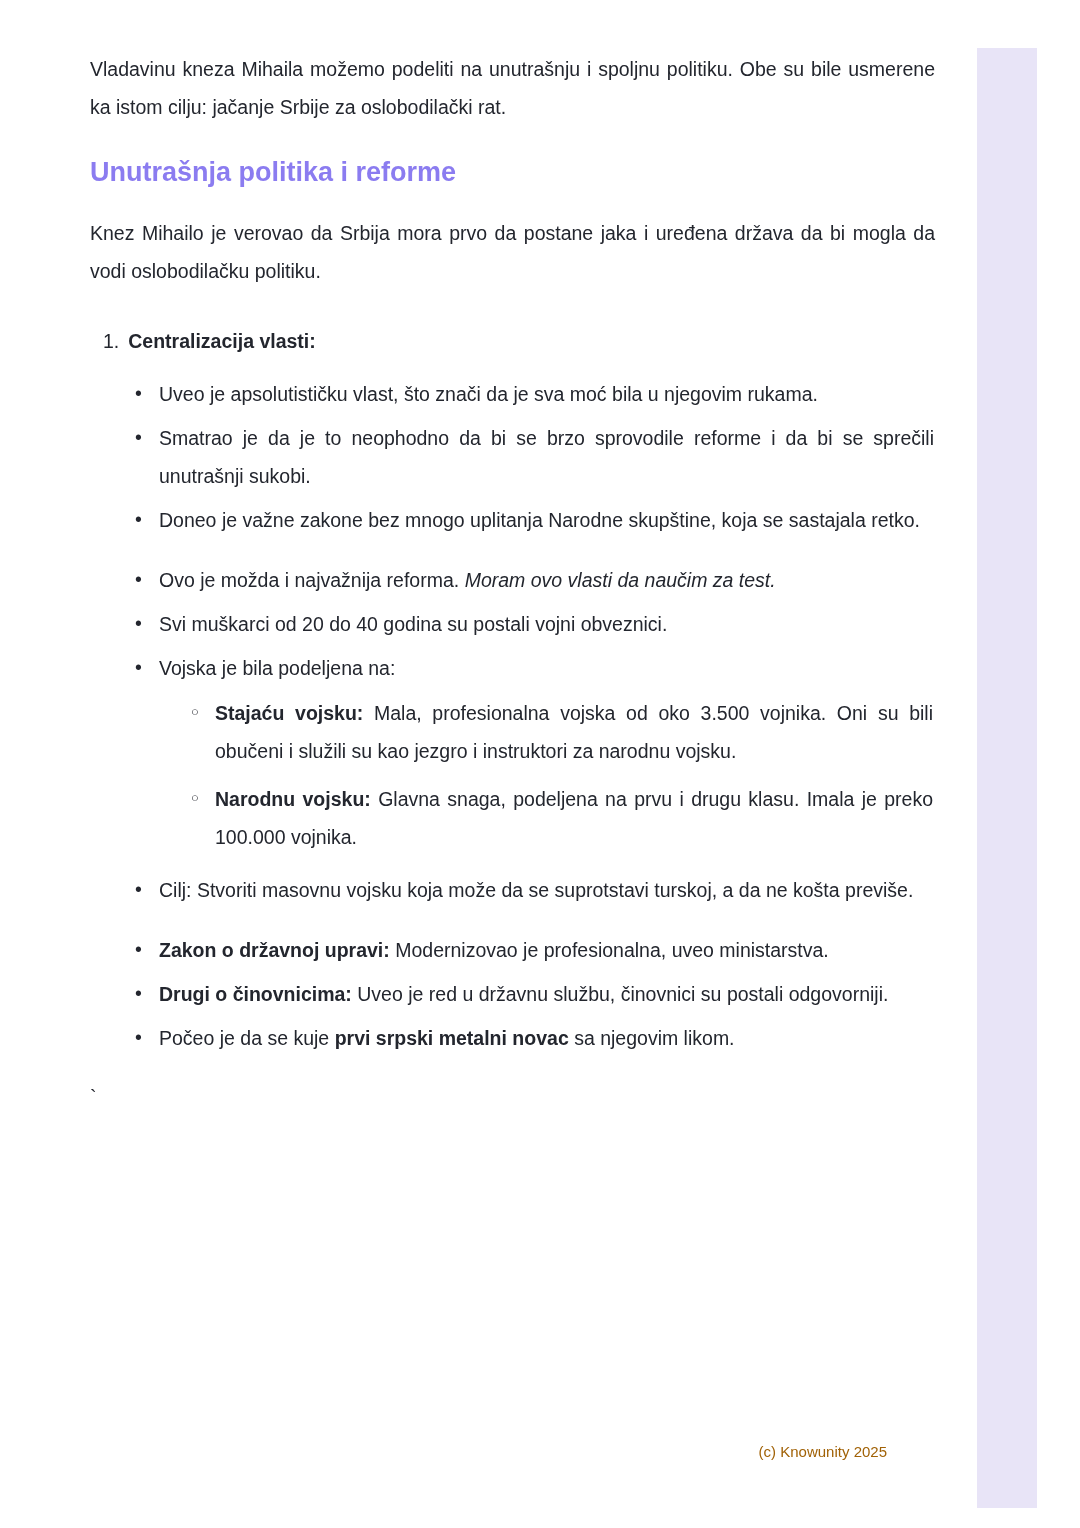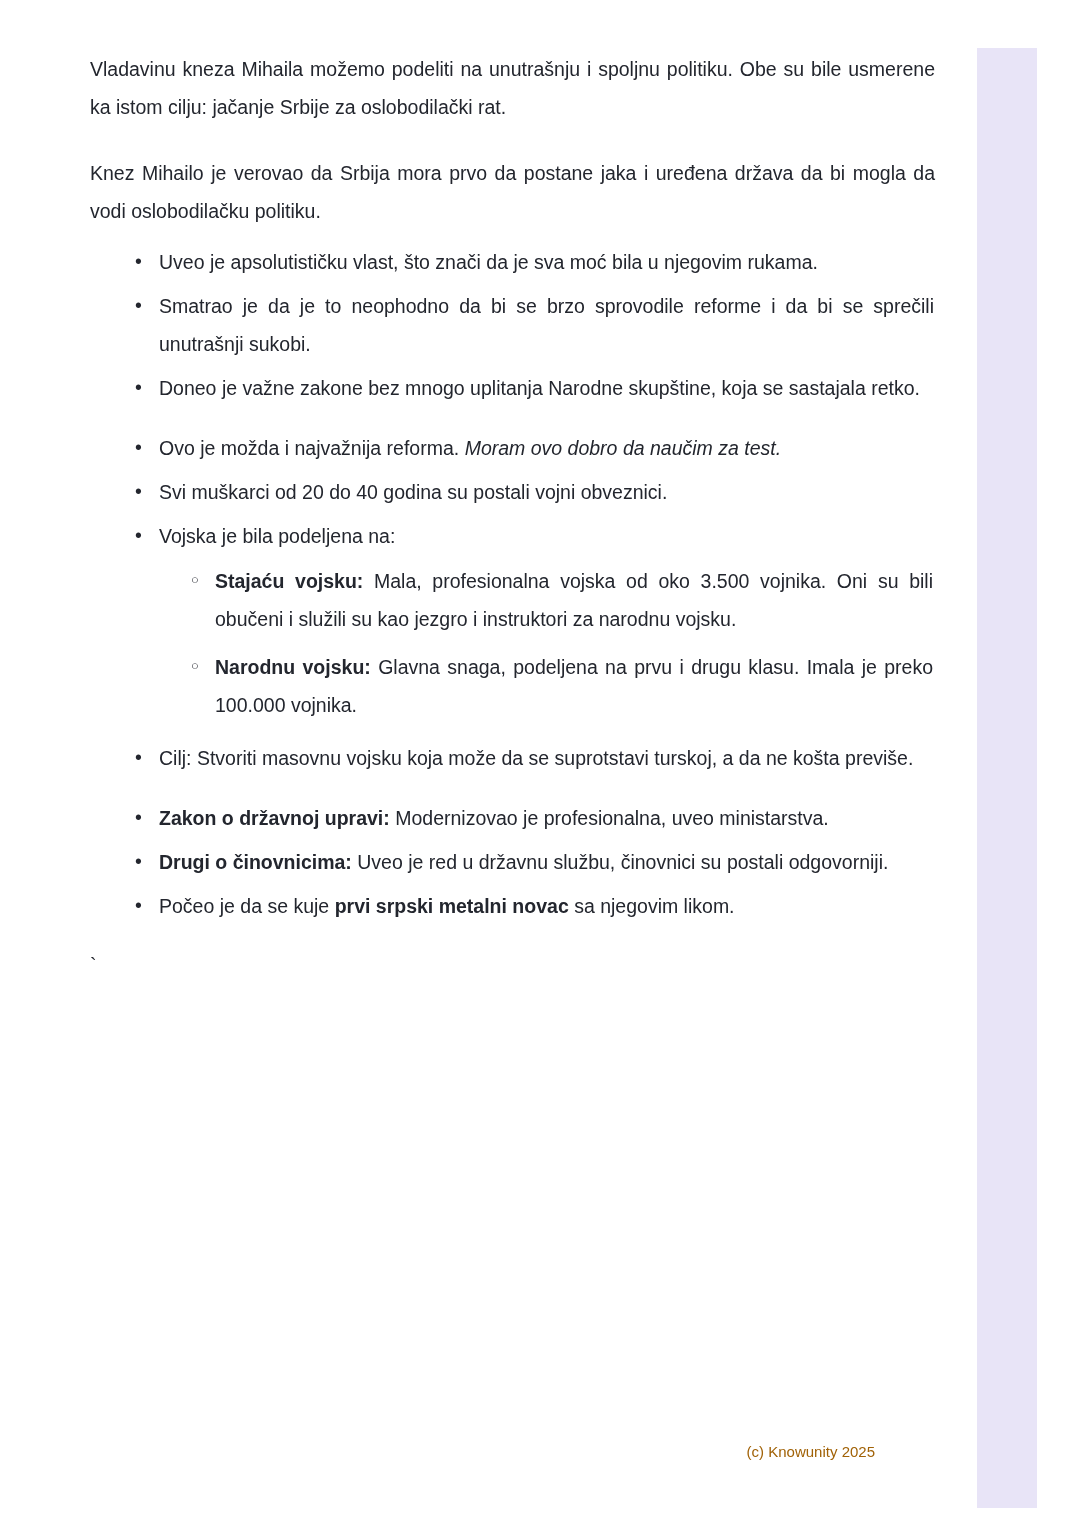--- a/index.html
+++ b/index.html
@@ -8,21 +8,21 @@
     background: #ffffff;
   }
   body {
     width: 1080px;
     height: 1528px;
     position: relative;
     overflow: hidden;
     font-family: "Liberation Sans", "DejaVu Sans", sans-serif;
     color: #23262e;
   }
-  .page { width: 945px; height: 1528px; position: relative; }
+  .page { width: 945px; height: 1528px; position: relative; padding-left: 12px; }
 
   .edge-strip {
     position: absolute;
     left: 977px;
     top: 48px;
     width: 60px;
     height: 1460px;
     background: #e8e4f7;
     z-index: 1;
   }
@@ -31,21 +31,21 @@
     position: absolute;
     left: 90px;
     top: 50px;
     width: 845px;
     font-size: 19.5px;
     line-height: 38px;
     z-index: 2;
   }
 
   .para { margin: 0 0 28px 0; text-align: justify; }
-  .para.lead { margin-bottom: 12px; }
+  .para.lead { margin-bottom: 32px; }
 
   .heading {
     margin: 0 0 24px 0;
     font-size: 27px;
     line-height: 36px;
     font-weight: 600;
     color: #8b7cf0;
     text-align: left;
   }
 
@@ -89,54 +89,58 @@
 <body>
 
 <div class="page">
 
   <div class="edge-strip"></div>
 
   <main class="content">
 
     <p class="para intro">Vladavinu kneza Mihaila možemo podeliti na unutrašnju i spoljnu politiku. Obe su bile usmerene ka istom cilju: jačanje Srbije za oslobodilački rat.</p>
 
+    <h1 class="heading">Unutrašnja politika i reforme</h1>
 
     <p class="para lead">Knez Mihailo je verovao da Srbija mora prvo da postane jaka i uređena država da bi mogla da vodi oslobodilačku politiku.</p>
 
     <div class="olist">
+
+      <section class="oitem">
+        <div class="ohead">
+          <span class="onum">1.</span><span class="otitle">Centralizacija vlasti:</span>
+        </div>
+        <div class="ulist">
+          <div class="uitem">
+            <div class="urow">
+              <span class="mark disc">•</span>
+              <div class="utext"><span class="seg">Uveo je apsolutističku vlast, što znači da je sva moć bila u njegovim rukama.</span></div>
+            </div>
+          </div>
+          <div class="uitem">
+            <div class="urow">
+              <span class="mark disc">•</span>
+              <div class="utext"><span class="seg">Smatrao je da je to neophodno da bi se brzo sprovodile reforme i da bi se sprečili unutrašnji sukobi.</span></div>
+            </div>
+          </div>
+          <div class="uitem">
+            <div class="urow">
+              <span class="mark disc">•</span>
+              <div class="utext"><span class="seg">Doneo je važne zakone bez mnogo uplitanja Narodne skupštine, koja se sastajala retko.</span></div>
+            </div>
+          </div>
+        </div>
+      </section>
 
       <section class="oitem">
         <div class="ulist">
           <div class="uitem">
             <div class="urow">
               <span class="mark disc">•</span>
-              <div class="utext"><span class="seg">Uveo je apsolutističku vlast, što znači da je sva moć bila u njegovim rukama.</span></div>
-            </div>
-          </div>
-          <div class="uitem">
-            <div class="urow">
-              <span class="mark disc">•</span>
-              <div class="utext"><span class="seg">Smatrao je da je to neophodno da bi se brzo sprovodile reforme i da bi se sprečili unutrašnji sukobi.</span></div>
-            </div>
-          </div>
-          <div class="uitem">
-            <div class="urow">
-              <span class="mark disc">•</span>
-              <div class="utext"><span class="seg">Doneo je važne zakone bez mnogo uplitanja Narodne skupštine, koja se sastajala retko.</span></div>
-            </div>
-          </div>
-        </div>
-      </section>
-
-      <section class="oitem">
-        <div class="ulist">
-          <div class="uitem">
-            <div class="urow">
-              <span class="mark disc">•</span>
-              <div class="utext"><span class="seg">Ovo je možda i najvažnija reforma. </span><span class="seg i">Moram ovo dobro da naučim za test.</span></div>
+              <div class="utext"><span class="seg">Ovo je možda i najvažnija reforma. </span><span class="seg i">Moram ovo vlasti da naučim za test.</span></div>
             </div>
           </div>
           <div class="uitem">
             <div class="urow">
               <span class="mark disc">•</span>
               <div class="utext"><span class="seg">Svi muškarci od 20 do 40 godina su postali vojni obveznici.</span></div>
             </div>
           </div>
           <div class="uitem">
             <div class="urow">

